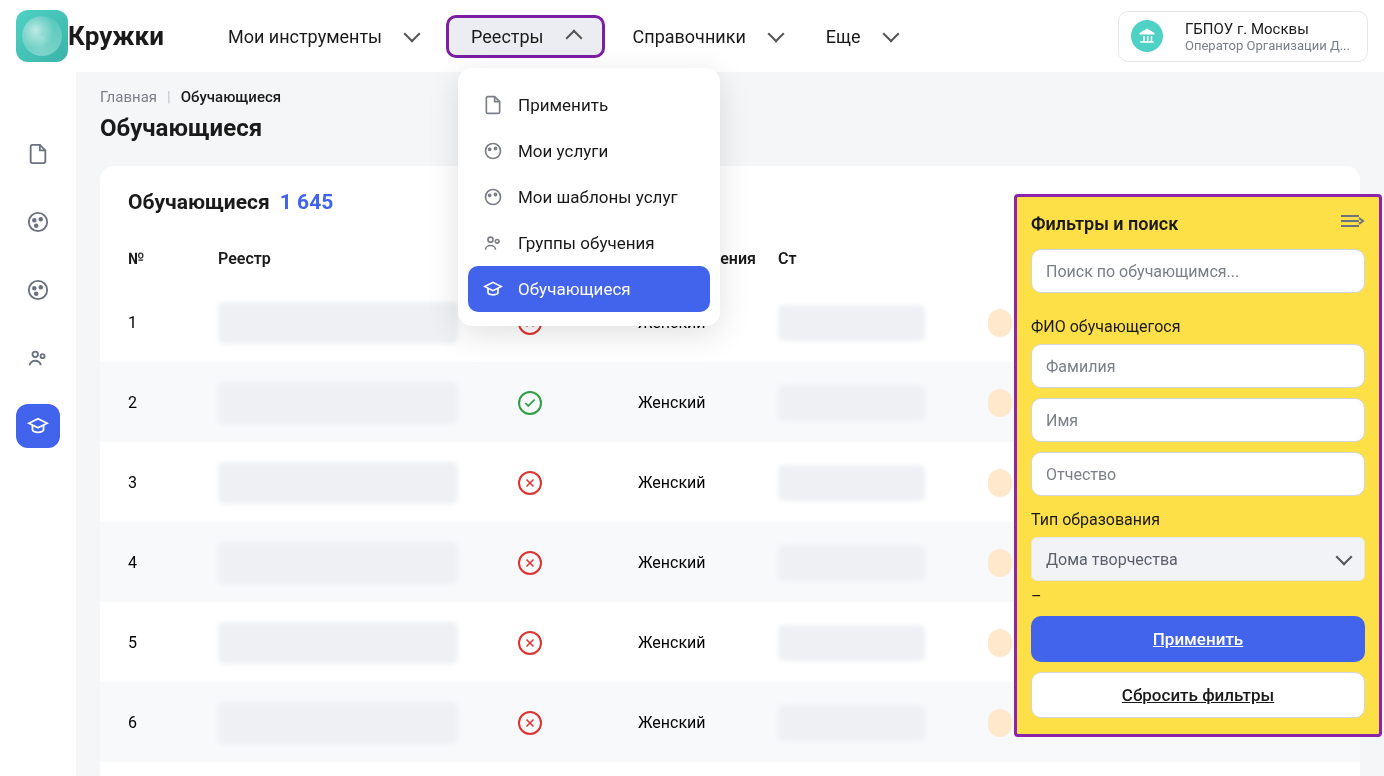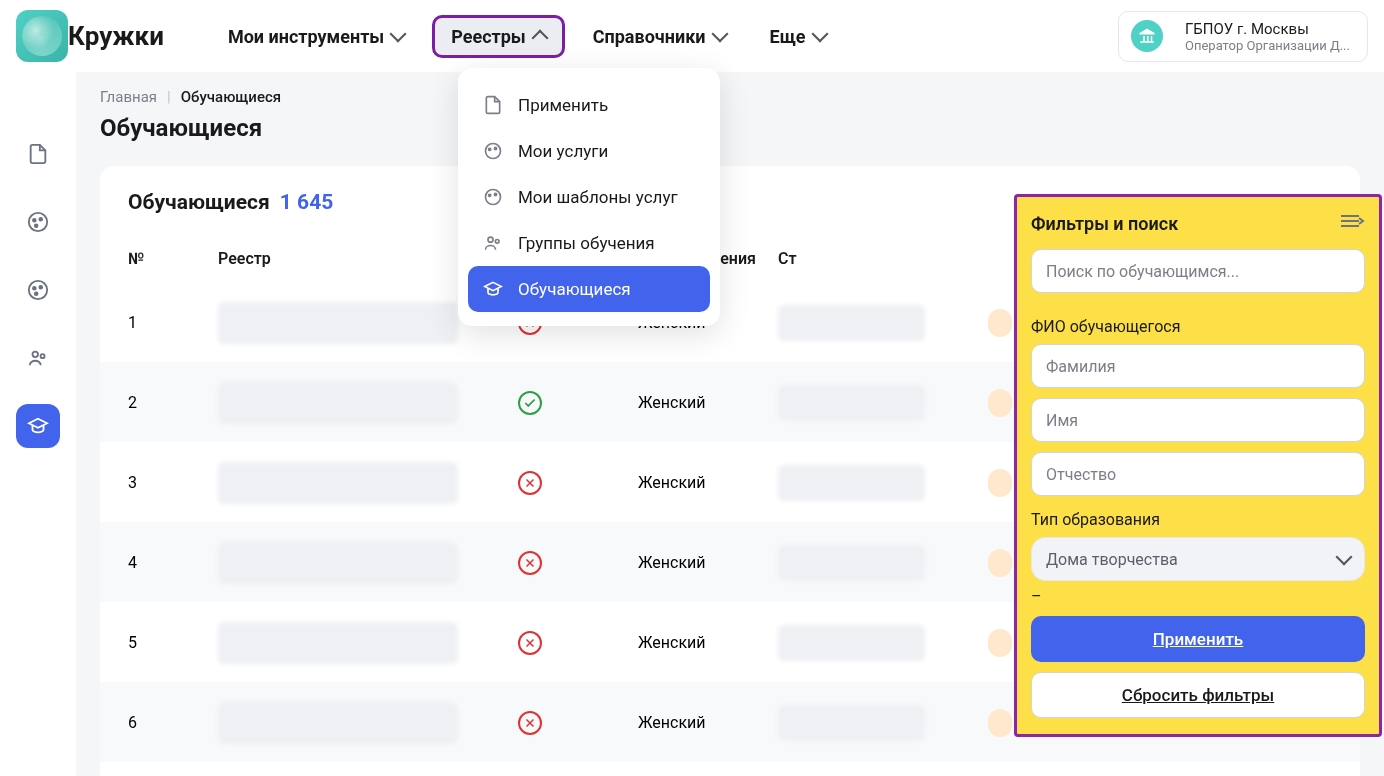--- a/index.html
+++ b/index.html
@@ -5,22 +5,22 @@
     * { box-sizing: border-box; margin: 0; padding: 0; font-family: -apple-system, BlinkMacSystemFont, "Segoe UI", Roboto, sans-serif; }
     body { background: #fff; width: 1384px; height: 776px; overflow: hidden; position: relative; }
     
     .header { display: flex; align-items: center; height: 72px; padding: 0 16px; }
     .logo-wrap { display: flex; align-items: center; gap: 0; margin-right: 48px; }
     .logo { width: 52px; height: 52px; border-radius: 12px; background: linear-gradient(135deg, #4fd1c5 0%, #3bb3a8 100%); position: relative; overflow: hidden; }
     .logo::before { content: ""; position: absolute; inset: 6px; border-radius: 50%; background: radial-gradient(circle at 35% 35%, rgba(255,255,255,0.6) 0%, rgba(255,255,255,0) 50%), conic-gradient(from 0deg, #52c7ba, #7dd4ca, #52c7ba); }
     .logo-text { font-size: 26px; font-weight: 700; color: #1a1a1a; }
     
     .nav { display: flex; align-items: center; gap: 12px; flex: 1; }
-    .nav-item { display: flex; align-items: center; gap: 8px; padding: 10px 16px; border-radius: 10px; font-size: 18px; color: #1a1a1a; cursor: pointer; font-weight: 700; }
-    .nav-item.active { background: #ebedf2; border: 3px solid #7b1fa2; border-radius: 10px; padding: 8px 16px; position: relative; }
+    .nav-item { display: flex; align-items: center; gap: 24px; padding: 10px 16px; border-radius: 10px; font-size: 18px; color: #1a1a1a; cursor: pointer; font-weight: 400; }
+    .nav-item.active { background: #ebedf2; border: 3px solid #7b1fa2; border-radius: 10px; padding: 8px 22px; position: relative; }
     .chevron { width: 12px; height: 12px; border-right: 2px solid #555; border-bottom: 2px solid #555; transform: rotate(45deg); margin-top: -4px; }
     .chevron.up { transform: rotate(-135deg); margin-top: 4px; }
     
     .org { display: flex; align-items: center; gap: 22px; padding: 8px 12px; border: 1px solid #e5e7eb; border-radius: 10px; min-width: 250px; }
     .org-icon { width: 32px; height: 32px; border-radius: 50%; background: #4fd1c5; display: flex; align-items: center; justify-content: center; color: #fff; flex-shrink: 0; }
     .org-text { display: flex; flex-direction: column; overflow: hidden; }
     .org-name { font-size: 15px; color: #1a1a1a; white-space: nowrap; }
     .org-role { font-size: 13px; color: #7b7f88; white-space: nowrap; overflow: hidden; text-overflow: ellipsis; max-width: 190px; }
     
     .sidebar { position: absolute; left: 0; top: 72px; width: 76px; height: calc(100% - 72px); background: #fff; display: flex; flex-direction: column; align-items: center; padding-top: 60px; gap: 24px; }
@@ -57,21 +57,21 @@
     .dd-item .ico { width: 22px; height: 22px; color: #7b7f88; display: flex; align-items: center; justify-content: center; }
     .dd-item.active { background: #4263eb; color: #fff; }
     .dd-item.active .ico { color: #fff; }
     
     .filter-panel { position: absolute; right: 2px; top: 194px; width: 368px; background: #fde047; border: 3px solid #8e24aa; border-radius: 4px; padding: 14px 14px 16px; z-index: 15; }
     .filter-head { display: flex; align-items: center; justify-content: space-between; margin-bottom: 14px; }
     .filter-title { font-size: 18px; font-weight: 600; color: #1a1a1a; }
     .filter-collapse { color: #6b7280; cursor: pointer; }
     .filter-input { width: 100%; height: 44px; border: 1px solid #d1d5db; border-radius: 10px; padding: 0 14px; font-size: 16px; color: #1a1a1a; background: #fff; outline: none; }
     .filter-input::placeholder { color: #7b7f88; }
-    .filter-select { background: #f1f3f6; display: flex; align-items: center; justify-content: space-between; padding: 0 14px; height: 44px; border: 1px solid #e5e7eb; border-radius: 14px; font-size: 16px; color: #5a5f6a; cursor: pointer; }
+    .filter-select { background: #f1f3f6; display: flex; align-items: center; justify-content: space-between; padding: 0 14px; height: 44px; border: 1px solid #e5e7eb; border-radius: 6px; font-size: 16px; color: #5a5f6a; cursor: pointer; }
     .filter-label { font-size: 16px; color: #1a1a1a; margin: 14px 0 8px; }
     .filter-gap { margin-bottom: 10px; }
     .btn { width: 100%; height: 46px; border-radius: 10px; font-size: 17px; font-weight: 500; border: none; cursor: pointer; display: flex; align-items: center; justify-content: center; text-decoration: underline; }
     .btn.primary { background: #4263eb; color: #fff; }
     .btn.secondary { background: #fff; color: #1a1a1a; border: 1px solid #d1d5db; }
     .btn + .btn { margin-top: 10px; }
     .dots { font-size: 16px; color: #1a1a1a; margin: 6px 0 10px; }
   </style>
 </head>
 <body>

